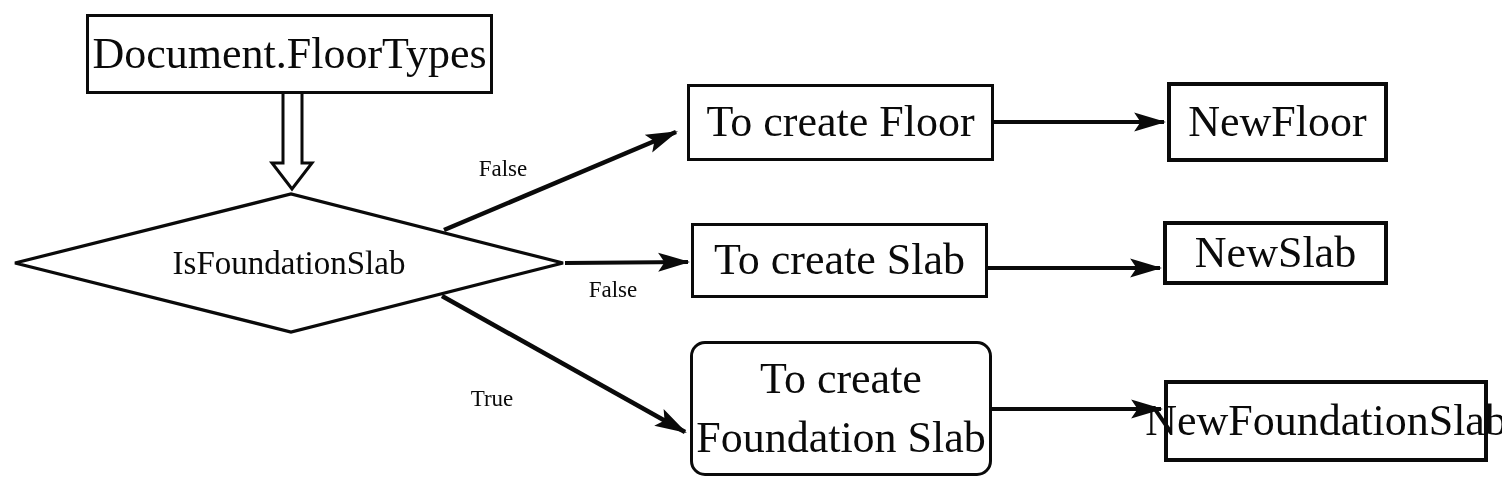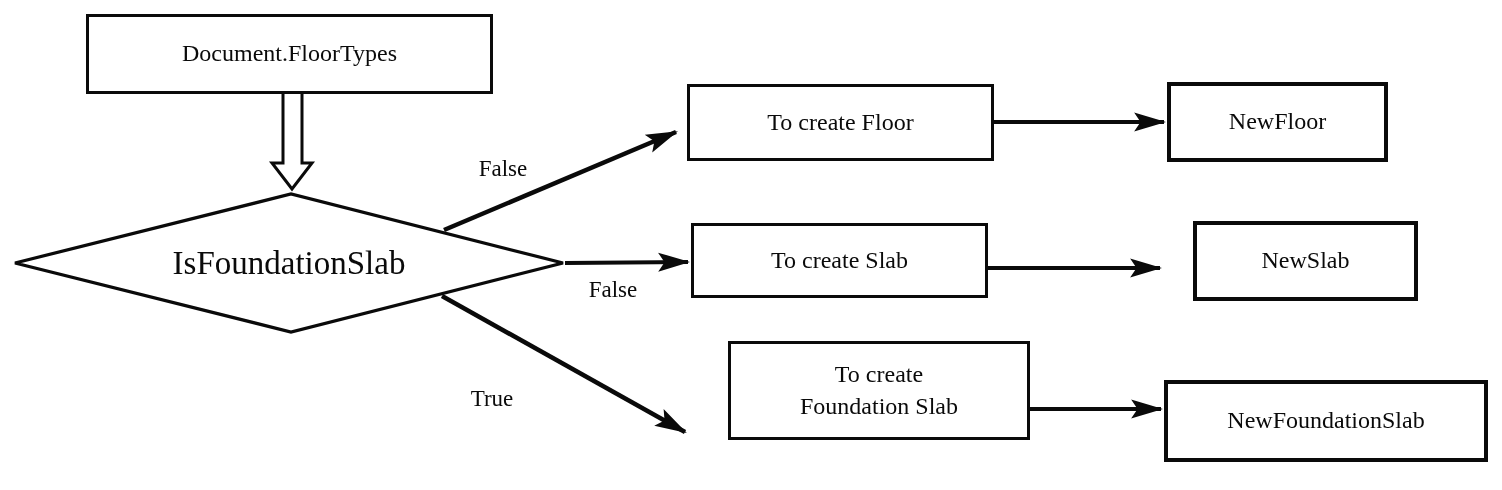--- a/index.html
+++ b/index.html
@@ -18,21 +18,21 @@
   }
   .node {
     position: absolute;
     box-sizing: border-box;
     border: 3px solid #0a0a0a;
     background: #ffffff;
     display: flex;
     align-items: center;
     justify-content: center;
     text-align: center;
-    font-size: 24px;
+    font-size: 44px;
     line-height: 1.32;
     white-space: nowrap;
   }
   .node.thick { border-width: 4px; }
   .node.multiline { white-space: normal; }
   .diamond-label {
     position: absolute;
     display: flex;
     align-items: center;
     justify-content: center;
@@ -82,30 +82,30 @@
   <div class="edge-label" style="left:503px; top:169px;">False</div>
   <div class="edge-label" style="left:613px; top:290px;">False</div>
   <div class="edge-label" style="left:492px; top:387px;margin-top:12px;">True</div>
 
   <div class="node" style="left:687px; top:84px; width:307px; height:77px;">
     <span>To create Floor</span>
   </div>
   <div class="node" style="left:691px; top:223px; width:297px; height:75px;">
     <span>To create Slab</span>
   </div>
-  <div class="node multiline" style="left:728px; top:341px; width:302px; height:99px;">
+  <div class="node multiline" style="left:690px; top:341px; width:302px; height:135px;border-radius:15px;">
     <span>
       <span>To create</span><br>
       <span>Foundation Slab</span>
     </span>
   </div>
 
   <div class="node thick" style="left:1167px; top:82px; width:221px; height:80px;">
     <span>NewFloor</span>
   </div>
-  <div class="node thick" style="left:1163px; top:221px; width:225px; height:80px;margin-left:30px;">
+  <div class="node thick" style="left:1163px; top:221px; width:225px; height:64px;">
     <span>NewSlab</span>
   </div>
   <div class="node thick" style="left:1164px; top:380px; width:324px; height:82px;text-align:center;">
     <span>NewFoundationSlab</span>
   </div>
 
 </div>
 
 </body></html>

